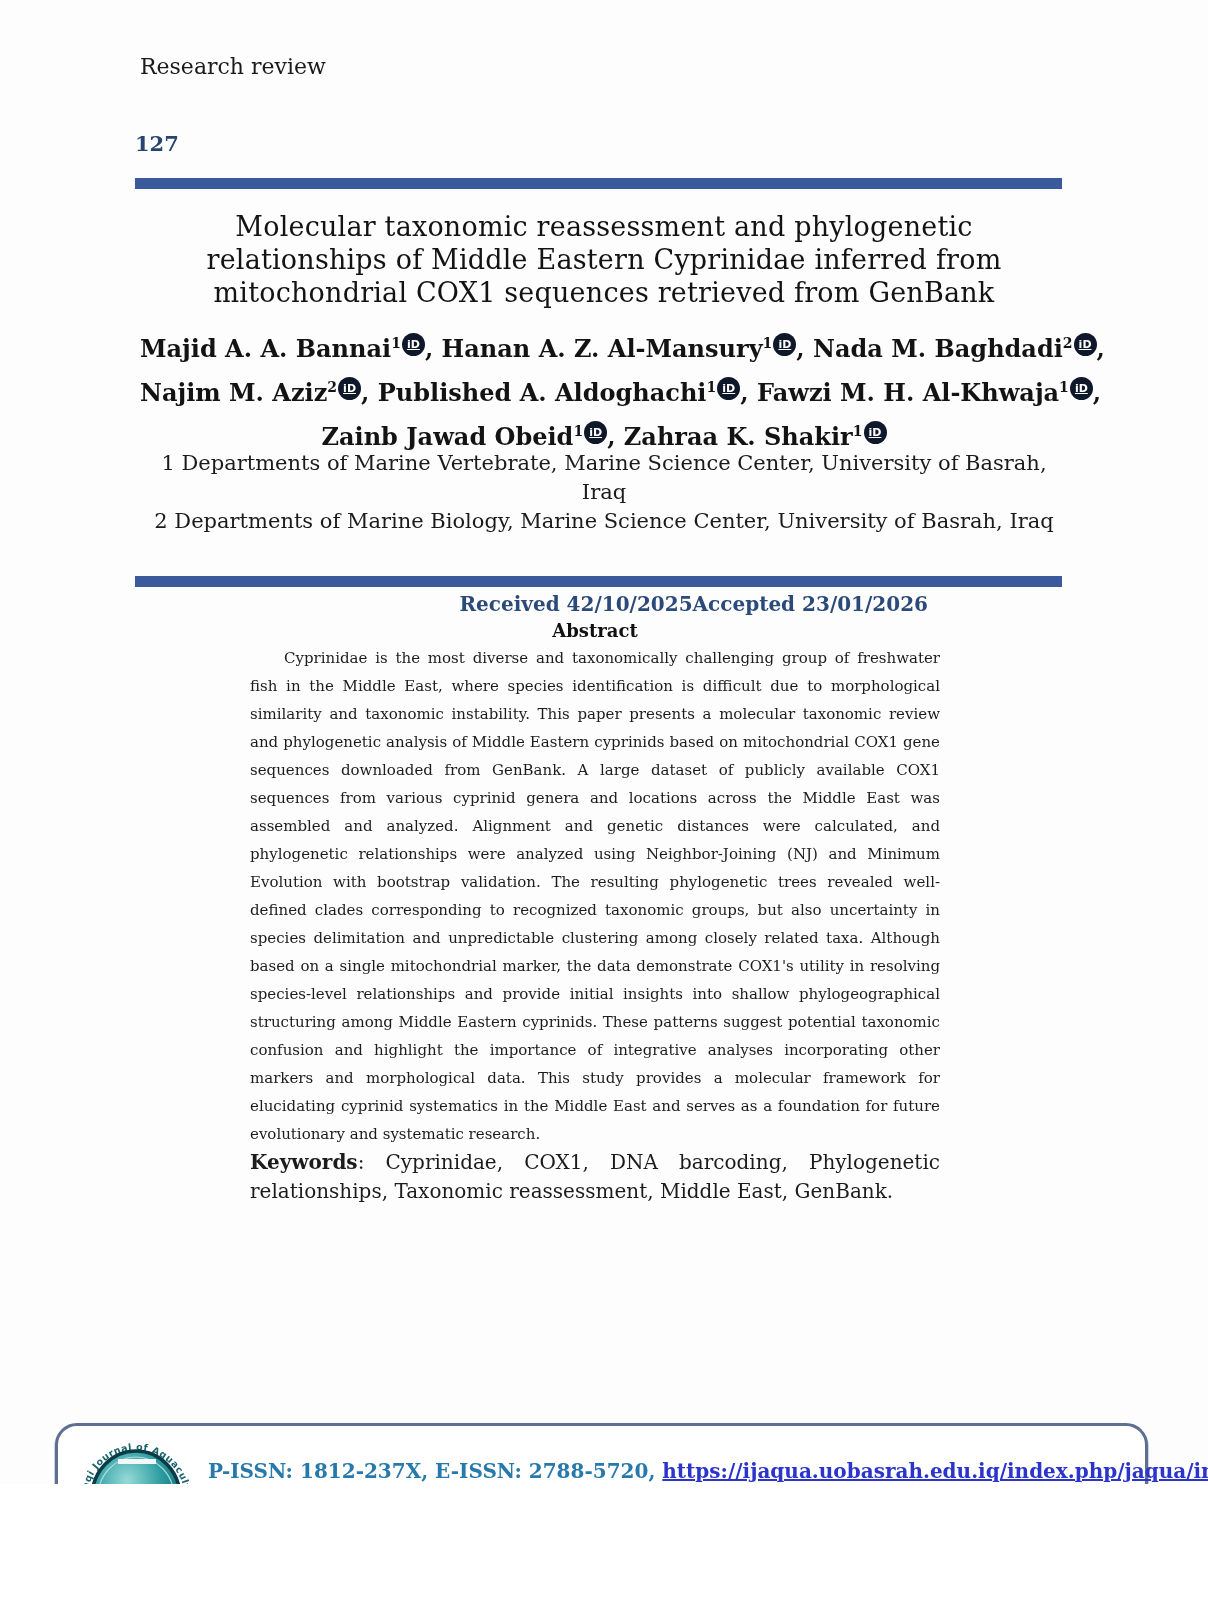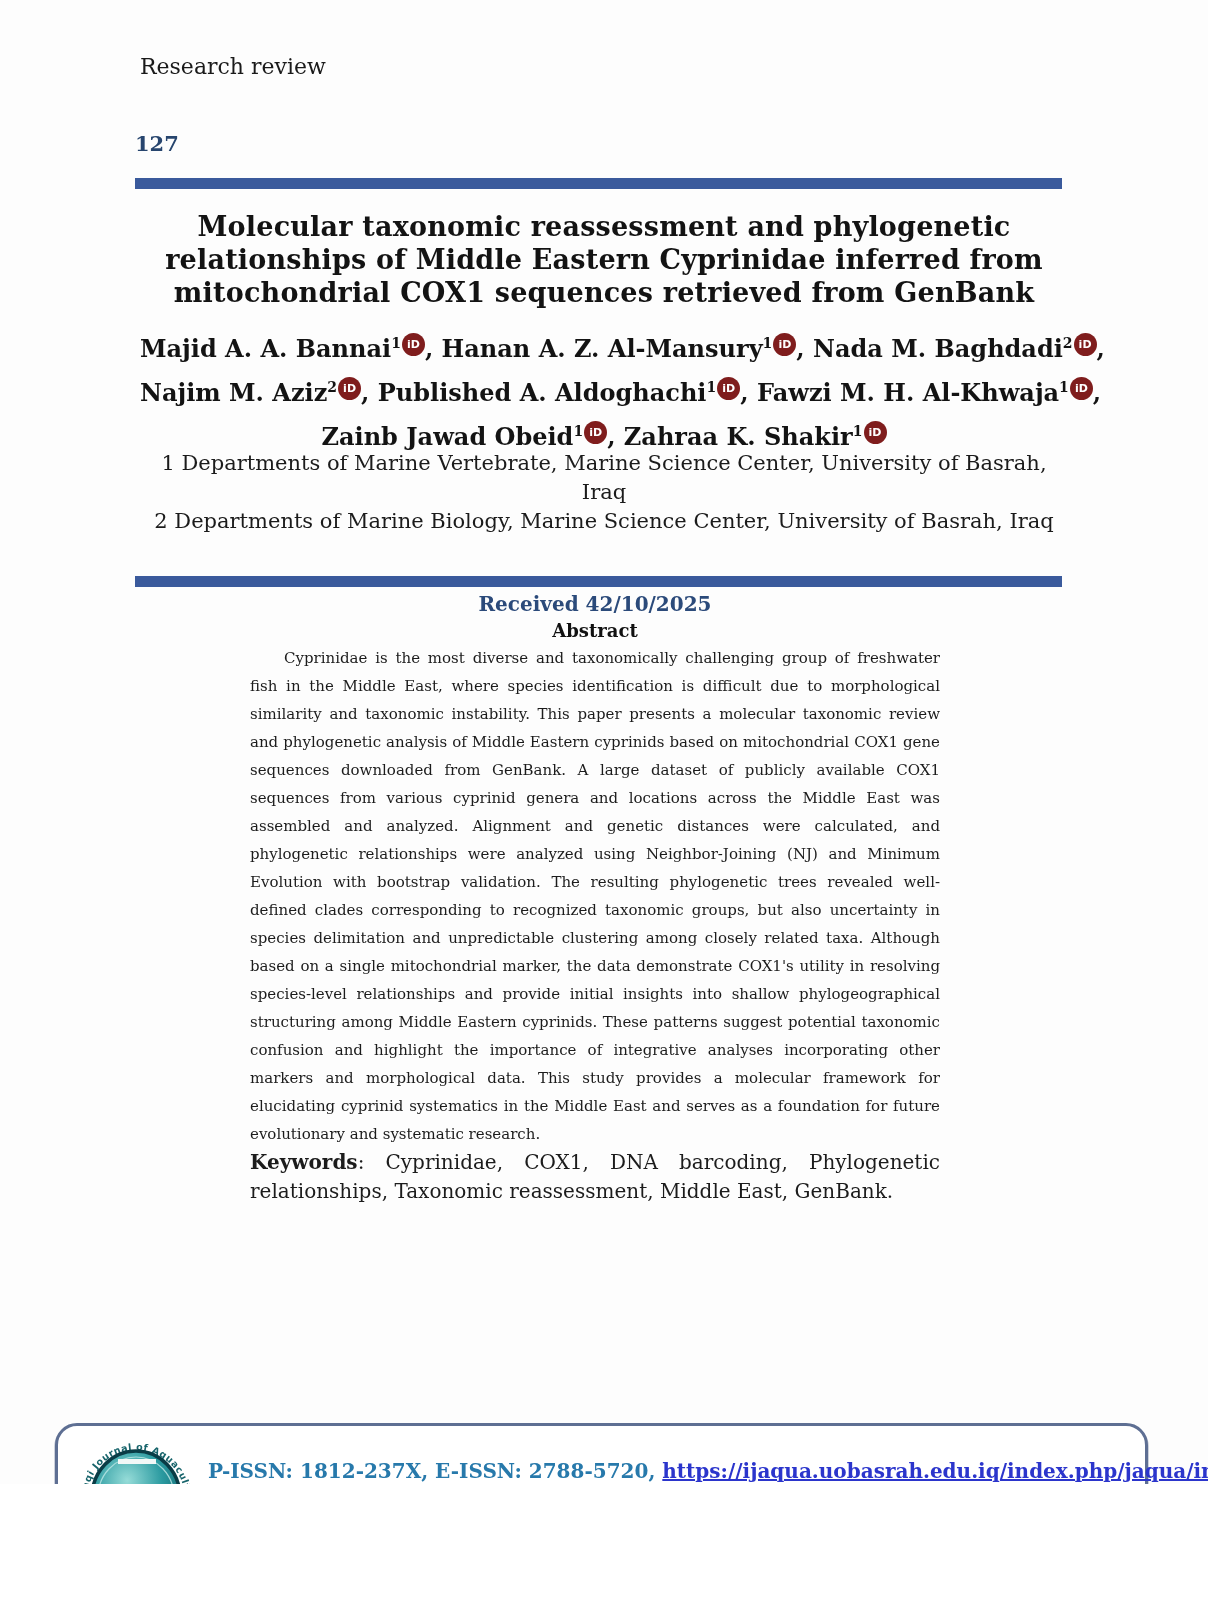--- a/index.html
+++ b/index.html
@@ -22,50 +22,51 @@
     font-size:21px; font-weight:700; color:#27456e;
   }
   .page-number { padding-right:20px; }
 
   .rule { left:135px; width:927px; height:11px; background:#3a5a9c; }
   .rule-1 { top:178px; }
   .rule-2 { top:576px; }
 
   .article-title {
     left:150px; top:210px; width:908px;
-    font-size:27px; line-height:33px; font-weight:700;
+    font-size:27px; line-height:33px; font-weight:400;
     text-align:center; color:#131313; letter-spacing:.2px;
   }
 
   .authors {
     left:140px; top:324px; width:928px;
     text-align:center; font-size:24px; font-weight:700; color:#131313;
   }
   .author-line { line-height:39px; white-space:nowrap; }
   .authors sup { font-size:14px; }
   .orcid-badge {
     display:inline-flex; align-items:center; justify-content:center;
     width:23px; height:23px; border-radius:50%;
-    background:#7f1d1d; color:#ffffff;
+    background:#0f172a; color:#ffffff;
     font:700 11px "DejaVu Sans", "Liberation Sans", sans-serif;
     vertical-align:9px; margin-left:1px;
     cursor:pointer;
+    text-decoration:underline;
   }
 
   .affiliations {
     left:140px; top:449px; width:928px;
     text-align:center; font-size:21px; line-height:29px; color:#1b1b1b;
   }
   .corresponding { font-size:20px; margin-top:1px; }
   .corresponding sup { font-size:12px; }
   .email-link { color:#2b6fd4; text-decoration:underline; cursor:pointer; }
 
   .dates-row {
     left:250px; top:592px; width:690px;
-    display:flex; justify-content:center;
+    display:flex; justify-content:flex-end;
     padding:0 12px;
     color:#2b4a7a; font-size:20px; font-weight:600;
   }
 
   .abstract-col { left:250px; top:620px; width:690px; }
   .abstract-heading {
     text-align:center; font-size:18px; font-weight:700; color:#111111;
     margin-bottom:3px;
   }
   .abstract-body {
@@ -127,20 +128,21 @@
 
   <div class="abs affiliations">
     <div>1 Departments of Marine Vertebrate, Marine Science Center, University of Basrah, Iraq</div>
     <div>2 Departments of Marine Biology, Marine Science Center, University of Basrah, Iraq</div>
   </div>
 
   <div class="abs rule rule-2"></div>
 
   <div class="abs dates-row">
     <span>Received 42/10/2025</span>
+    <span>Accepted 23/01/2026</span>
   </div>
 
   <div class="abs abstract-col">
     <div class="abstract-heading">Abstract</div>
     <p class="abstract-body">Cyprinidae is the most diverse and taxonomically challenging group of freshwater fish in the Middle East, where species identification is difficult due to morphological similarity and taxonomic instability. This paper presents a molecular taxonomic review and phylogenetic analysis of Middle Eastern cyprinids based on mitochondrial COX1 gene sequences downloaded from GenBank. A large dataset of publicly available COX1 sequences from various cyprinid genera and locations across the Middle East was assembled and analyzed. Alignment and genetic distances were calculated, and phylogenetic relationships were analyzed using Neighbor-Joining (NJ) and Minimum Evolution with bootstrap validation. The resulting phylogenetic trees revealed well-defined clades corresponding to recognized taxonomic groups, but also uncertainty in species delimitation and unpredictable clustering among closely related taxa. Although based on a single mitochondrial marker, the data demonstrate COX1's utility in resolving species-level relationships and provide initial insights into shallow phylogeographical structuring among Middle Eastern cyprinids. These patterns suggest potential taxonomic confusion and highlight the importance of integrative analyses incorporating other markers and morphological data. This study provides a molecular framework for elucidating cyprinid systematics in the Middle East and serves as a foundation for future evolutionary and systematic research.</p>
     <p class="keywords-para"><span class="keywords-label">Keywords</span><span>: Cyprinidae, COX1, DNA barcoding, Phylogenetic relationships, Taxonomic reassessment, Middle East, GenBank.</span></p>
   </div>
 
   <div class="abs footer-box">
     <svg class="footer-logo" width="122" height="120" viewBox="0 0 122 120">

